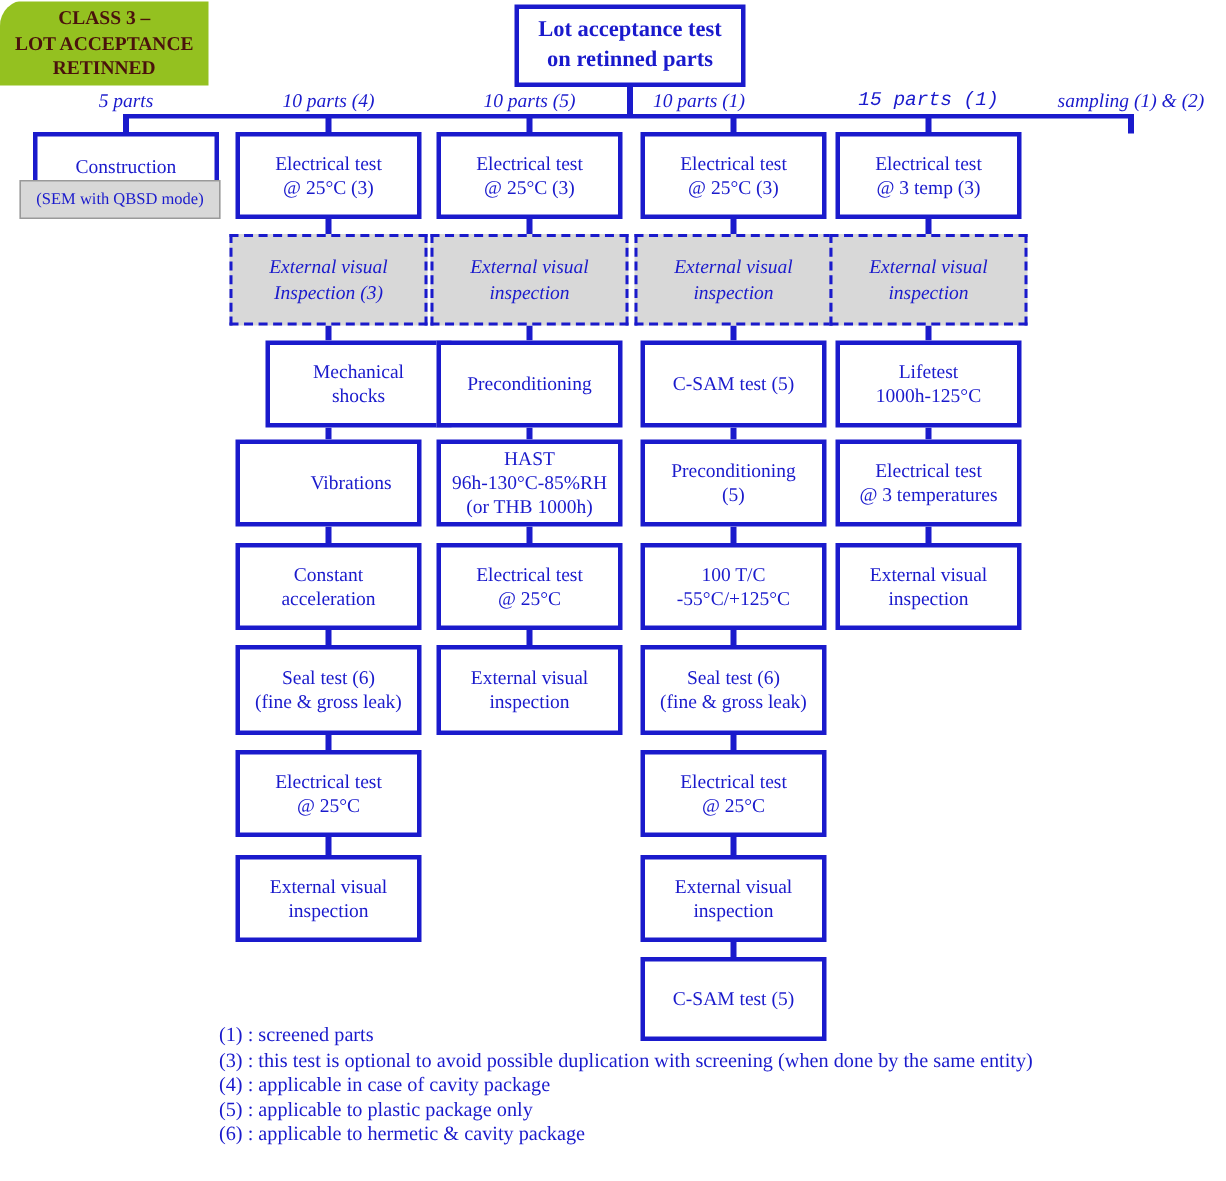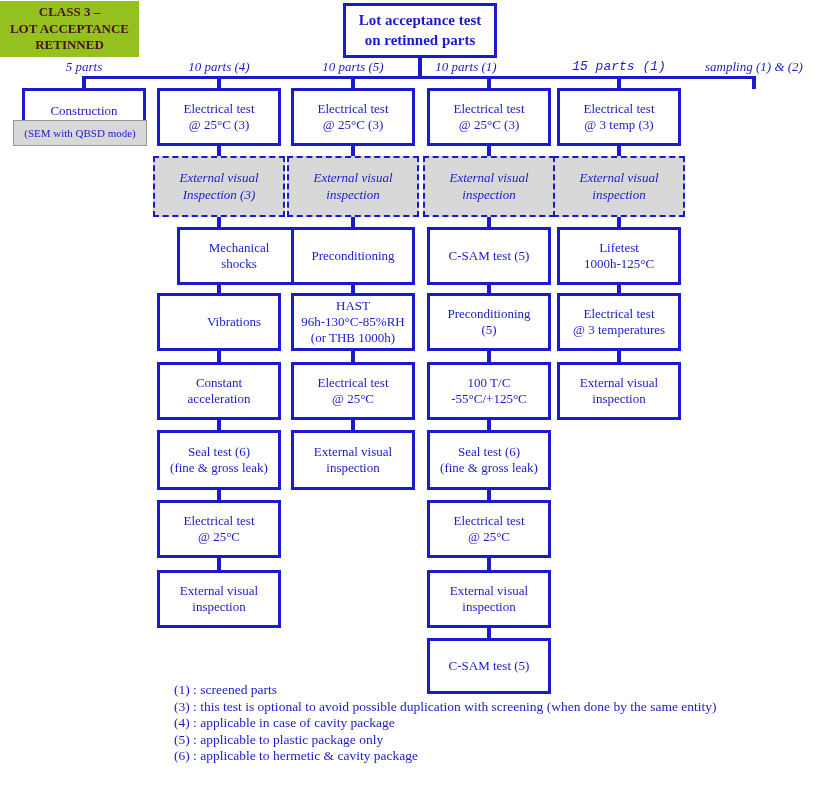--- a/index.html
+++ b/index.html
@@ -1,19 +1,20 @@
 <!DOCTYPE html>
 <html><head>
 <meta charset="utf-8">
 <style>
   html,body{margin:0;padding:0;background:#ffffff;}
   .canvas{
     --blue:#1a1acc;
     position:relative;width:817px;height:787px;background:#ffffff;overflow:hidden;
     font-family:"Liberation Serif","DejaVu Serif",serif;
+    border-radius:17px;
   }
   .class-box{
     position:absolute;left:0;top:1px;width:139px;height:56px;
     background:#94c120;color:#4a120c;font-weight:bold;font-size:13px;line-height:1.28;
     display:flex;align-items:center;justify-content:center;text-align:center;white-space:pre-line;
   }
   .title-box{
     position:absolute;left:343px;top:3px;width:154px;height:55px;box-sizing:border-box;
     border:3px solid var(--blue);color:var(--blue);font-weight:bold;font-size:15px;line-height:1.3;
     display:flex;align-items:center;justify-content:center;text-align:center;white-space:pre-line;background:#fff;
@@ -34,21 +35,21 @@
   }
   .node.construction{align-items:flex-start;padding-top:12px;}
   .note-box{
     position:absolute;left:13px;top:120px;width:134px;height:26px;box-sizing:border-box;
     background:#d8d8d8;border:1px solid #9a9a9a;color:var(--blue);
     font-family:Liberation Serif, serif;font-size:11px;
     display:flex;align-items:center;justify-content:center;text-align:center;white-space:nowrap;
   }
   .footnotes{
     position:absolute;left:146px;top:682px;color:var(--blue);
-    font-size:13.5px;line-height:16.6px;white-space:nowrap;margin-left:28px;
+    font-size:13.5px;line-height:16.6px;white-space:nowrap;
   }
 </style>
 </head>
 <body>
 
 <div class="canvas">
 
   <div class="class-box">CLASS 3 –
 LOT ACCEPTANCE
 RETINNED</div>

